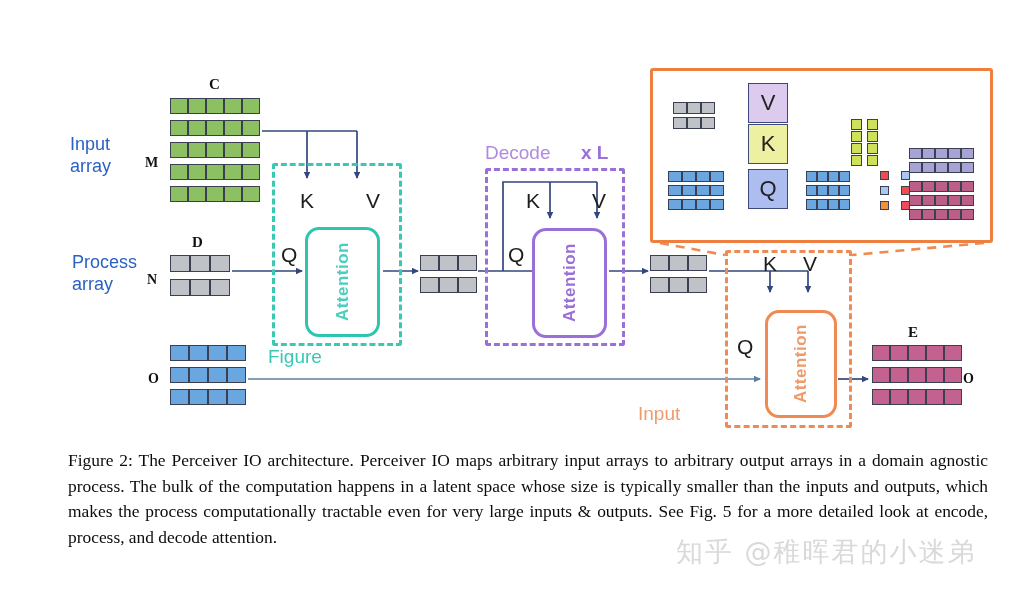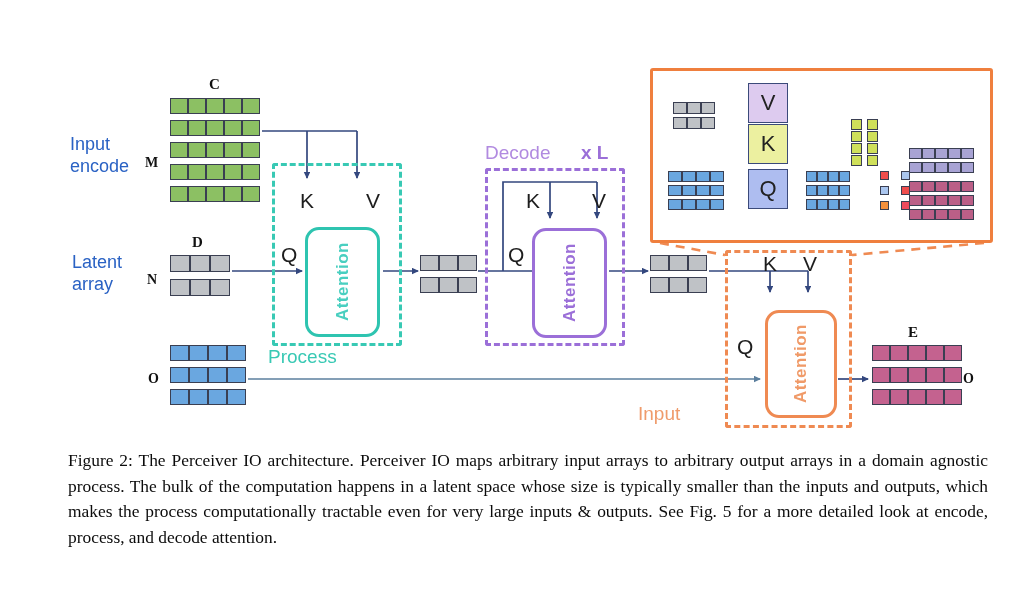--- a/index.html
+++ b/index.html
@@ -152,27 +152,27 @@
       <path d="M787,186 L803,186" marker-end="url(#ah)"></path>
     </g>
 
     <g stroke="#ef8a52" stroke-width="2.6" fill="none" stroke-dasharray="9 7">
       <path d="M660,243 L725,255"></path>
       <path d="M984,243 L852,255"></path>
     </g>
   </svg>
 
   <div class="rowlabel" style="left:70px;top:133px;width:82px;">
-    <span>Input encode</span>
+    <span>Input array</span>
   </div>
   <div class="dimlabel" style="left:145px;top:155px;">M</div>
   <div class="dimlabel" style="left:209px;top:76px;font-size:15px;">C</div>
 
   <div class="rowlabel" style="left:72px;top:251px;width:80px;">
-    <span>Latent array</span>
+    <span>Process array</span>
   </div>
   <div class="dimlabel" style="left:147px;top:272px;">N</div>
   <div class="dimlabel" style="left:192px;top:234px;font-size:15px;">D</div>
 
   <div class="dimlabel" style="left:148px;top:371px;">O</div>
 
   <div class="grid" id="g-input" style="left:170px;top:98px;">
       <div class="r">
         <div class="cell c-green" style="width: 18px; height: 16px;"></div>
         <div class="cell c-green" style="width: 18px; height: 16px;"></div>
@@ -296,21 +296,21 @@
   <div class="dimlabel" style="left:908px;top:324px;font-size:15px;">E</div>
   <div class="dimlabel" style="left:963px;top:371px;">O</div>
 
   <div class="stagebox stage-encode" style="left:272px;top:163px;width:130px;height:183px;"></div>
   <div class="attn attn-encode" style="left:305px;top:227px;width:75px;height:110px;">
     <span>Attention</span>
   </div>
   <div class="kqv" style="left:300px;top:189px;">K</div>
   <div class="kqv" style="left:366px;top:189px;">V</div>
   <div class="kqv" style="left:281px;top:243px;">Q</div>
-  <div class="stagelabel lbl-encode" style="left:268px;top:346px;">Process</div>
+  <div class="stagelabel lbl-encode" style="left:268px;top:346px;">Figure</div>
 
   <div class="stagebox stage-process" style="left:485px;top:168px;width:140px;height:178px;"></div>
   <div class="attn attn-process" style="left:532px;top:228px;width:75px;height:110px;">
     <span>Attention</span>
   </div>
   <div class="kqv" style="left:526px;top:189px;">K</div>
   <div class="kqv" style="left:592px;top:189px;">V</div>
   <div class="kqv" style="left:508px;top:243px;">Q</div>
   <div class="stagelabel lbl-process" style="left:485px;top:142px;">Decode</div>
   <div class="stagelabel lbl-xl" style="left:581px;top:142px;">x L</div>
@@ -462,14 +462,15 @@
           <div class="cell c-magenta" style="width: 13px; height: 11px;"></div>
           <div class="cell c-magenta" style="width: 13px; height: 11px;"></div>
           <div class="cell c-magenta" style="width: 13px; height: 11px;"></div>
           <div class="cell c-magenta" style="width: 13px; height: 11px;"></div>
         </div>
       </div>
   </div>
 
   <div id="caption">Figure 2: The Perceiver IO architecture. Perceiver IO maps arbitrary input arrays to arbitrary output arrays in a domain agnostic process. The bulk of the computation happens in a latent space whose size is typically smaller than the inputs and outputs, which makes the process computationally tractable even for very large inputs &amp; outputs. See Fig. 5 for a more detailed look at encode, process, and decode attention.</div>
 
+  <div id="watermark">知乎 @稚晖君的小迷弟</div>
 
 </div>
 
 </body></html>

